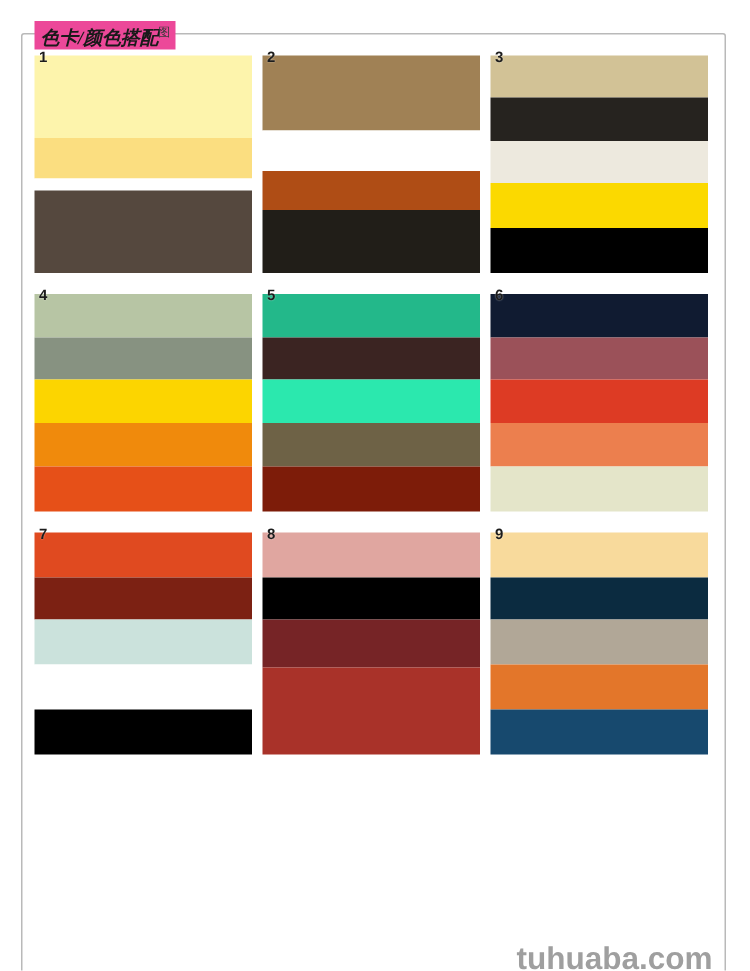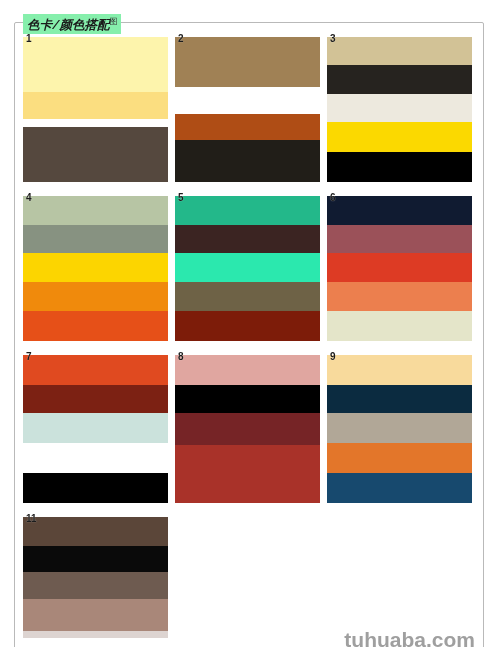--- a/index.html
+++ b/index.html
@@ -23,23 +23,23 @@
     width: 470px;
     height: 640px;
     border: 1px solid #b9b9b9;
     border-radius: 2px;
     box-sizing: border-box;
   }
   .groupbox-legend {
     position: absolute;
     left: 8px;
     top: -9px;
-    background: #86efac;
+    background: #ec4899;
     padding: 0 4px;
-    font-family: Liberation Mono, monospace;
+    font-family: Liberation Serif, serif;
     font-size: 12.5px;
     font-weight: bold;
     font-style: italic;
     color: #1a1a1a;
     white-space: nowrap;
     line-height: 15px;
   }
   .legend-badge {
     font-size: 8px;
     font-style: normal;
@@ -189,26 +189,16 @@
       <div class="palette">
         <div class="palette-number">9</div>
         <div class="bands">
           <div class="band" style="background: rgb(248, 218, 156); height: 30px;"></div>
           <div class="band" style="background: rgb(11, 43, 64); height: 28px;"></div>
           <div class="band" style="background: rgb(177, 167, 151); height: 30px;"></div>
           <div class="band" style="background: rgb(227, 118, 42); height: 30px;"></div>
           <div class="band" style="background: rgb(23, 73, 110); height: 30px;"></div>
         </div>
       </div>
-      <div class="palette">
-        <div class="palette-number">11</div>
-        <div class="bands">
-          <div class="band" style="background: rgb(91, 70, 57); height: 29px;"></div>
-          <div class="band" style="background: rgb(10, 10, 10); height: 26px;"></div>
-          <div class="band" style="background: rgb(110, 91, 80); height: 27px;"></div>
-          <div class="band" style="background: rgb(169, 135, 121); height: 32px;"></div>
-          <div class="band" style="background: rgb(221, 212, 209); height: 7px;"></div>
-        </div>
-      </div>
     </div>
 
   <div class="watermark">tuhuaba.com</div>
 </div>
 
 </body></html>

